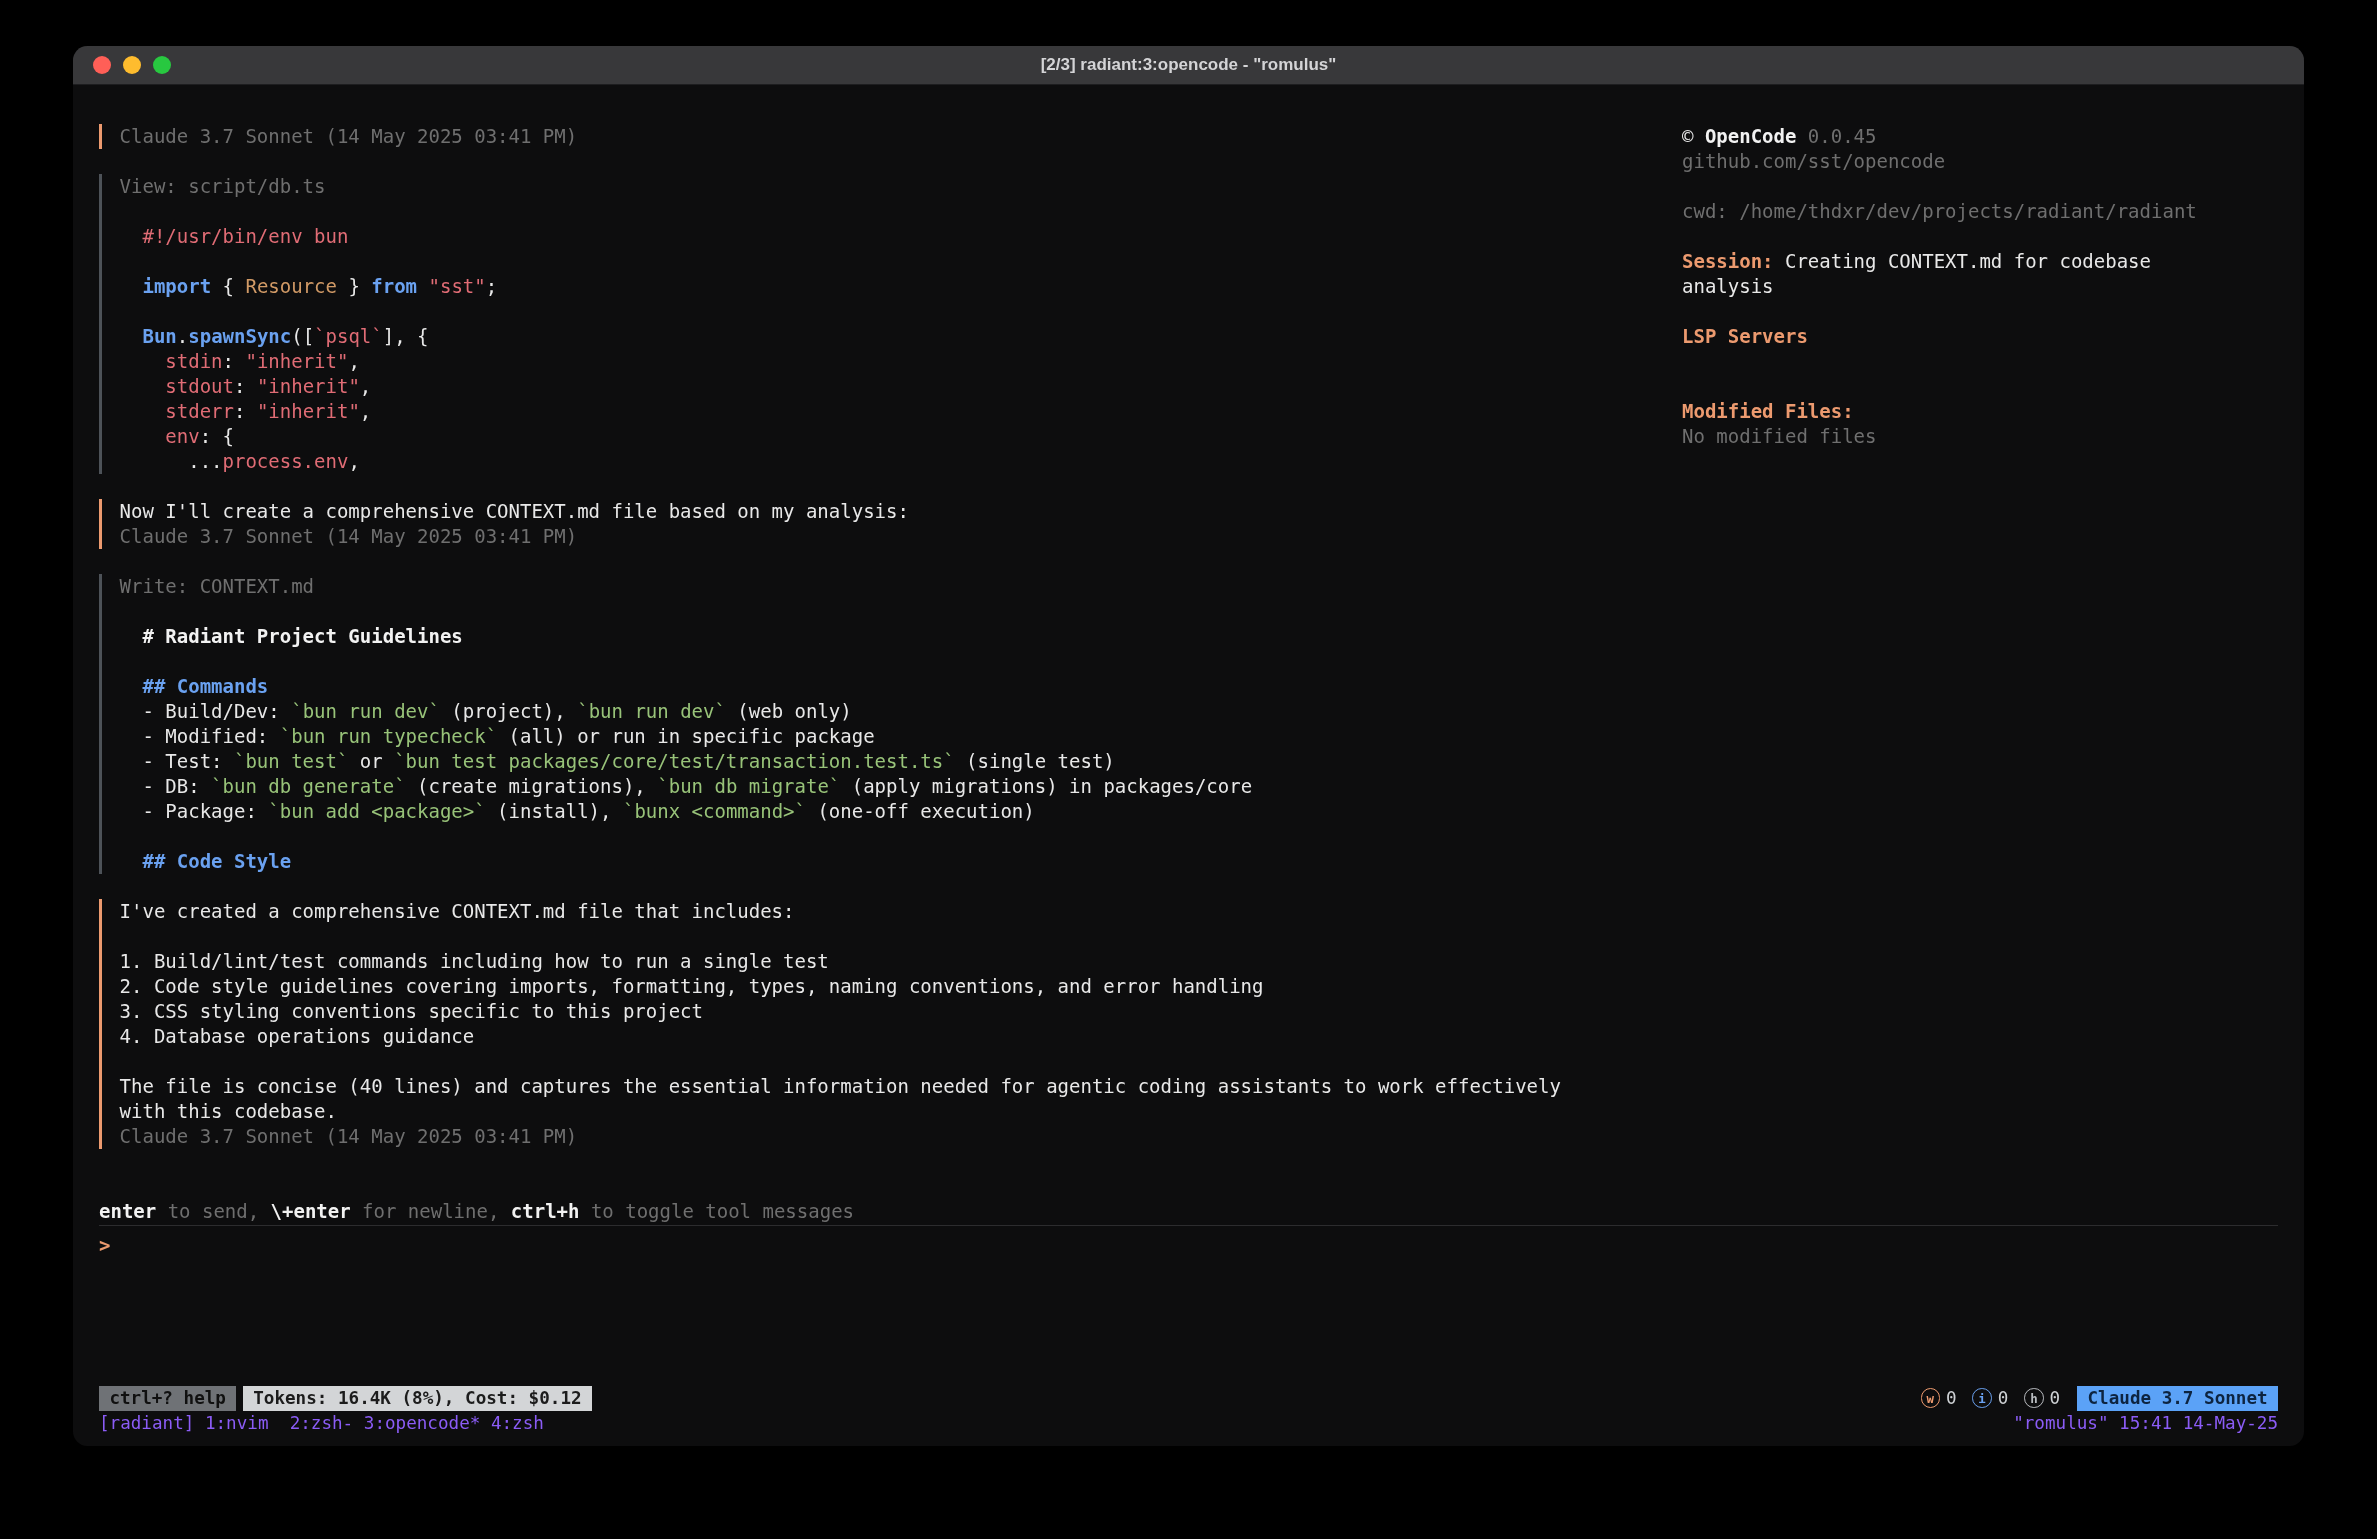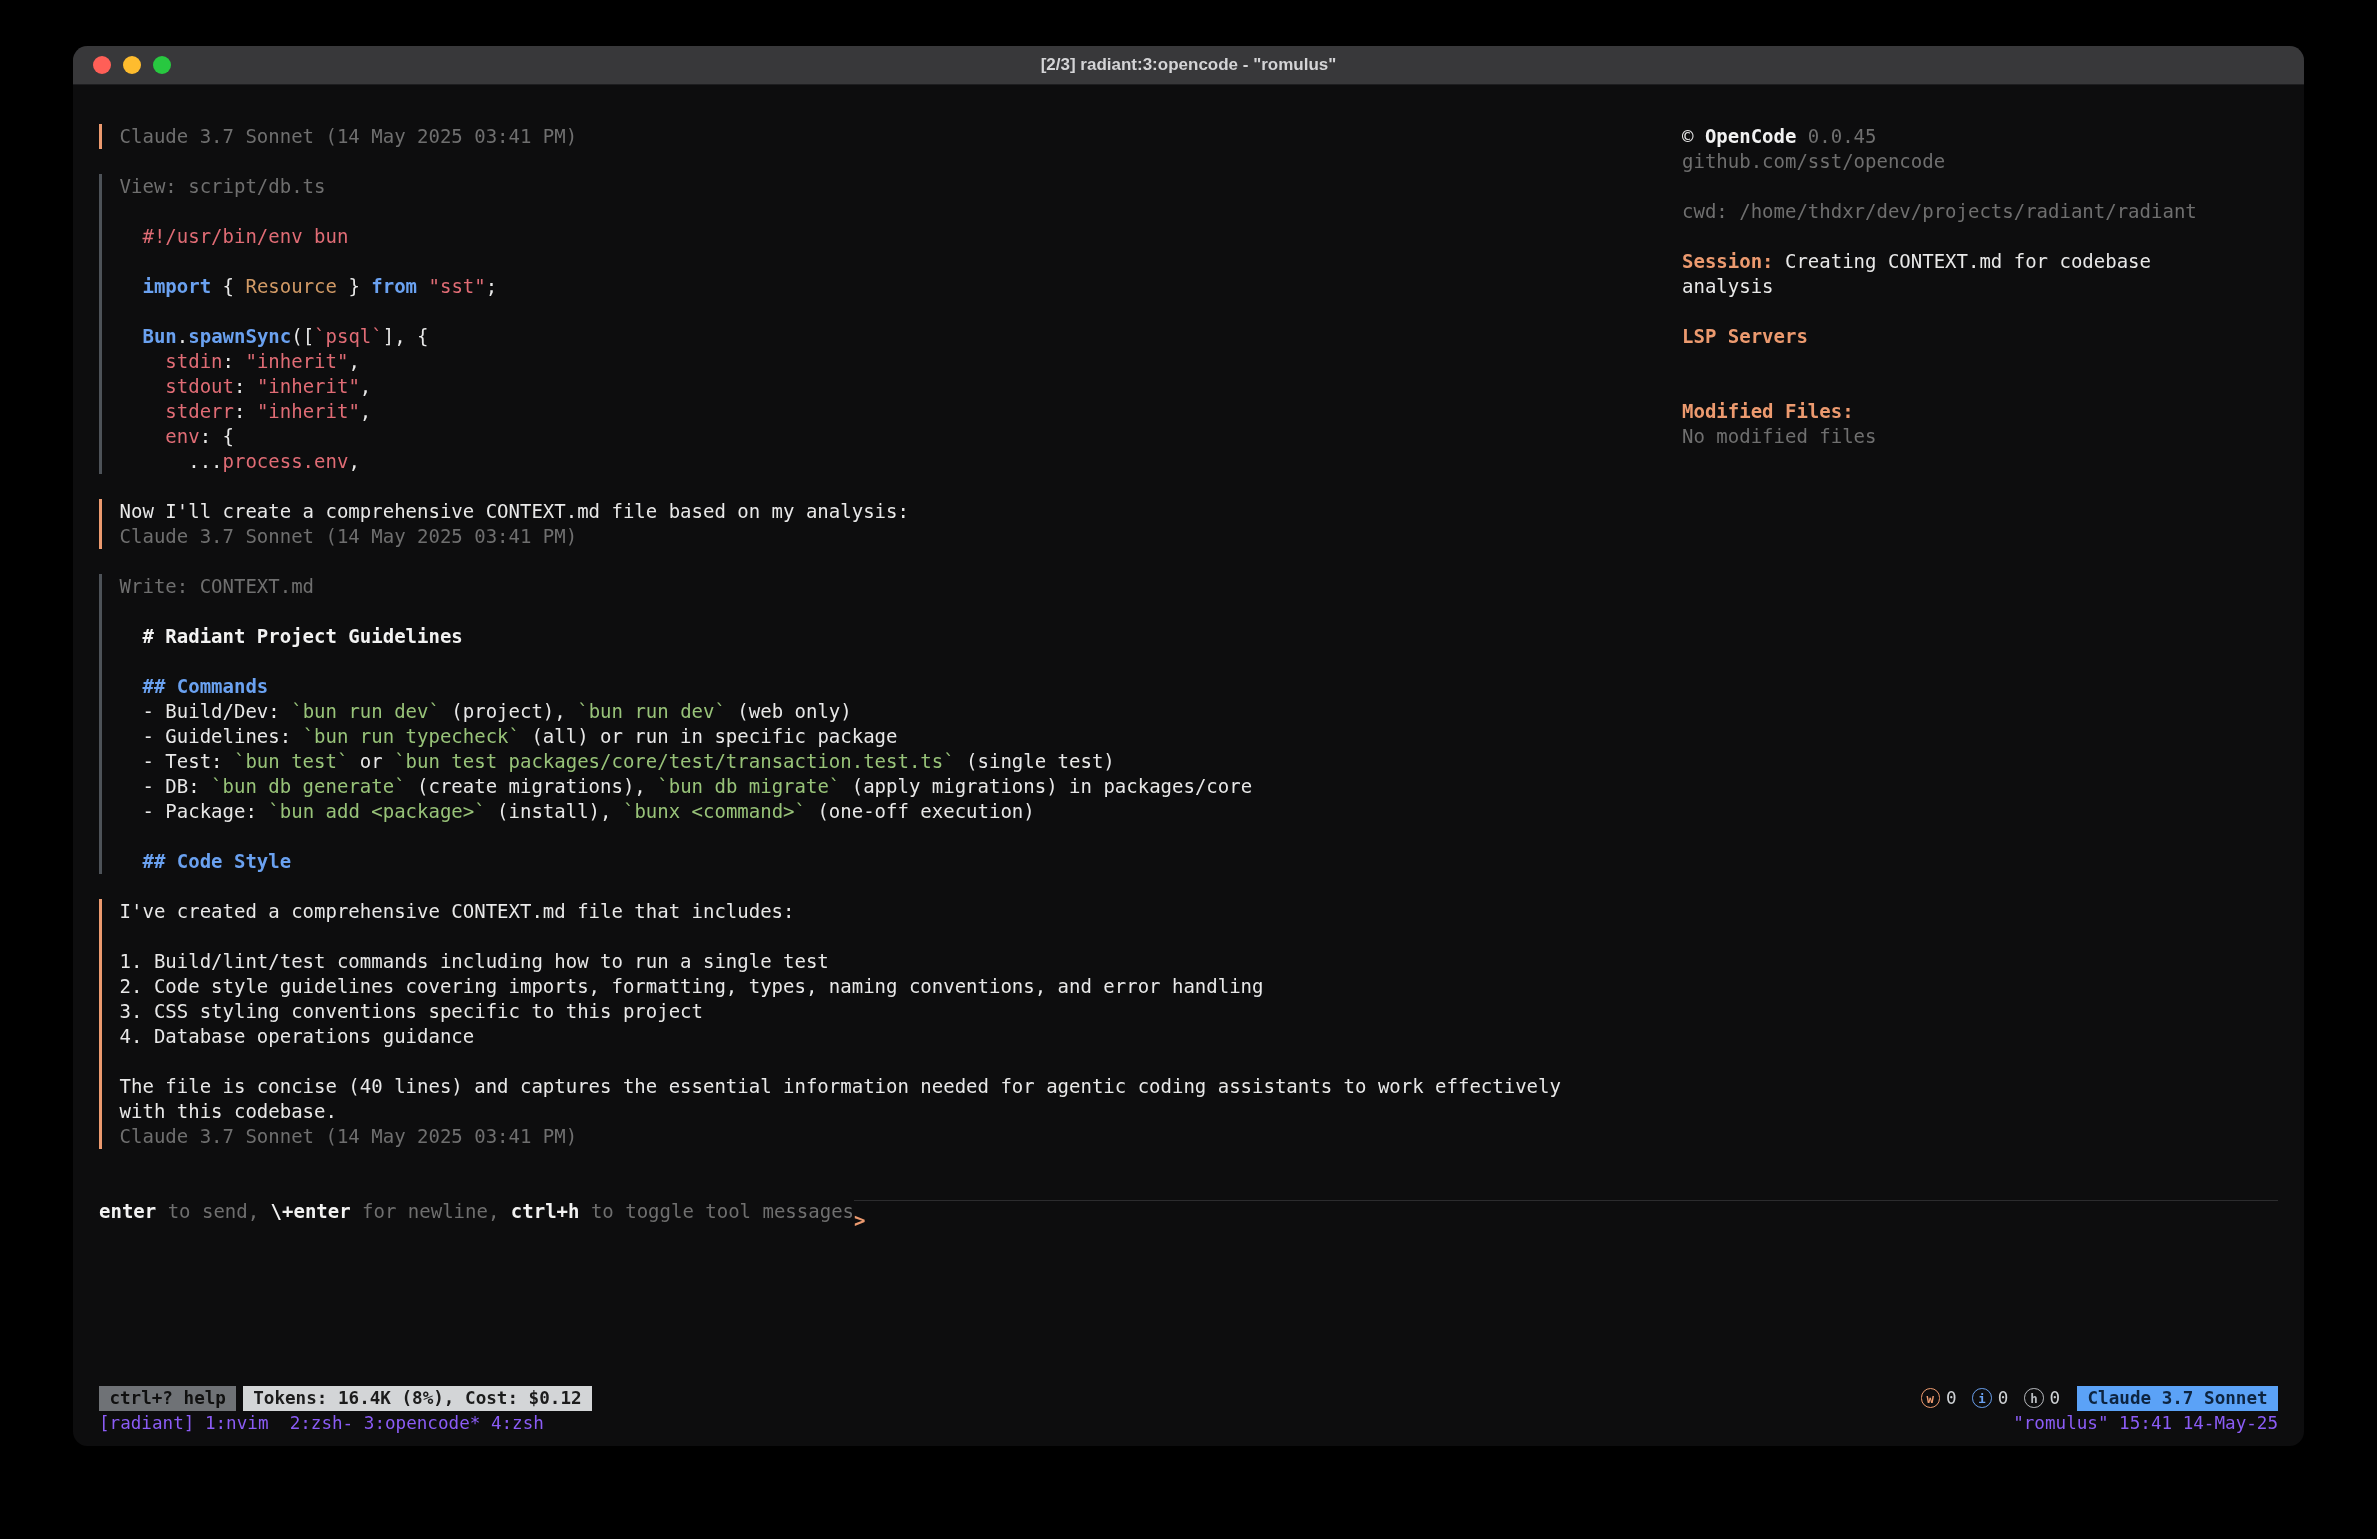--- a/index.html
+++ b/index.html
@@ -45,21 +45,21 @@
 
   .c-fg     { color:#e8e8e8; }
   .c-dim    { color:#6f6f6f; }
   .c-bold   { color:#f2f2f2; font-weight:bold; }
   .c-orange { color:#ec9a6f; font-weight:bold; }
   .c-blue   { color:#6aa1f0;font-weight:bold; }
   .c-green  { color:#98c379; }
   .c-red    { color:#e06c75; }
   .c-amber  { color:#d19a66; }
 
-  .input-area { margin-top:50px; flex:1 1 auto; display:flex; flex-direction:row; }
+  .input-area { margin-top:50px; flex:1 1 auto; display:flex; flex-direction:column; }
   .help-line { height:25px; }
   .input-box { border-top:1.3px solid #2c2c2e; margin-top:1.3px; padding-top:6.5px; flex:1; }
   .prompt-symbol { font-weight:bold; }
 
   .status-row {
     height:25px; flex:none; display:flex; align-items:center;
     justify-content:space-between; font-size:17.6px;text-align:center;
   }
   .status-left { display:flex; align-items:center; gap:6.5px; }
   .status-right { display:flex; align-items:center; gap:17px; }
@@ -121,21 +121,21 @@
               <div class="line"><span class="c-fg">Now I'll create a comprehensive CONTEXT.md file based on my analysis:</span></div>
               <div class="line"><span class="c-dim">Claude 3.7 Sonnet (14 May 2025 03:41 PM)</span></div>
             </div>
             <div class="block border-gray">
               <div class="line"><span class="c-dim">Write: CONTEXT.md</span></div>
               <div class="line">&nbsp;</div>
               <div class="line"><span class="c-bold">  # Radiant Project Guidelines</span></div>
               <div class="line">&nbsp;</div>
               <div class="line"><span class="c-blue">  ## Commands</span></div>
               <div class="line"><span class="c-fg">  - Build/Dev: </span><span class="c-green">`bun run dev`</span><span class="c-fg"> (project), </span><span class="c-green">`bun run dev`</span><span class="c-fg"> (web only)</span></div>
-              <div class="line"><span class="c-fg">  - Guidelines: </span><span class="c-green">`bun run typecheck`</span><span class="c-fg"> (all) or run in specific package</span></div>
+              <div class="line"><span class="c-fg">  - Modified: </span><span class="c-green">`bun run typecheck`</span><span class="c-fg"> (all) or run in specific package</span></div>
               <div class="line"><span class="c-fg">  - Test: </span><span class="c-green">`bun test`</span><span class="c-fg"> or </span><span class="c-green">`bun test packages/core/test/transaction.test.ts`</span><span class="c-fg"> (single test)</span></div>
               <div class="line"><span class="c-fg">  - DB: </span><span class="c-green">`bun db generate`</span><span class="c-fg"> (create migrations), </span><span class="c-green">`bun db migrate`</span><span class="c-fg"> (apply migrations) in packages/core</span></div>
               <div class="line"><span class="c-fg">  - Package: </span><span class="c-green">`bun add &lt;package&gt;`</span><span class="c-fg"> (install), </span><span class="c-green">`bunx &lt;command&gt;`</span><span class="c-fg"> (one-off execution)</span></div>
               <div class="line">&nbsp;</div>
               <div class="line"><span class="c-blue">  ## Code Style</span></div>
             </div>
             <div class="block border-orange">
               <div class="line"><span class="c-fg">I've created a comprehensive CONTEXT.md file that includes:</span></div>
               <div class="line">&nbsp;</div>
               <div class="line"><span class="c-fg">1. Build/lint/test commands including how to run a single test</span></div>

